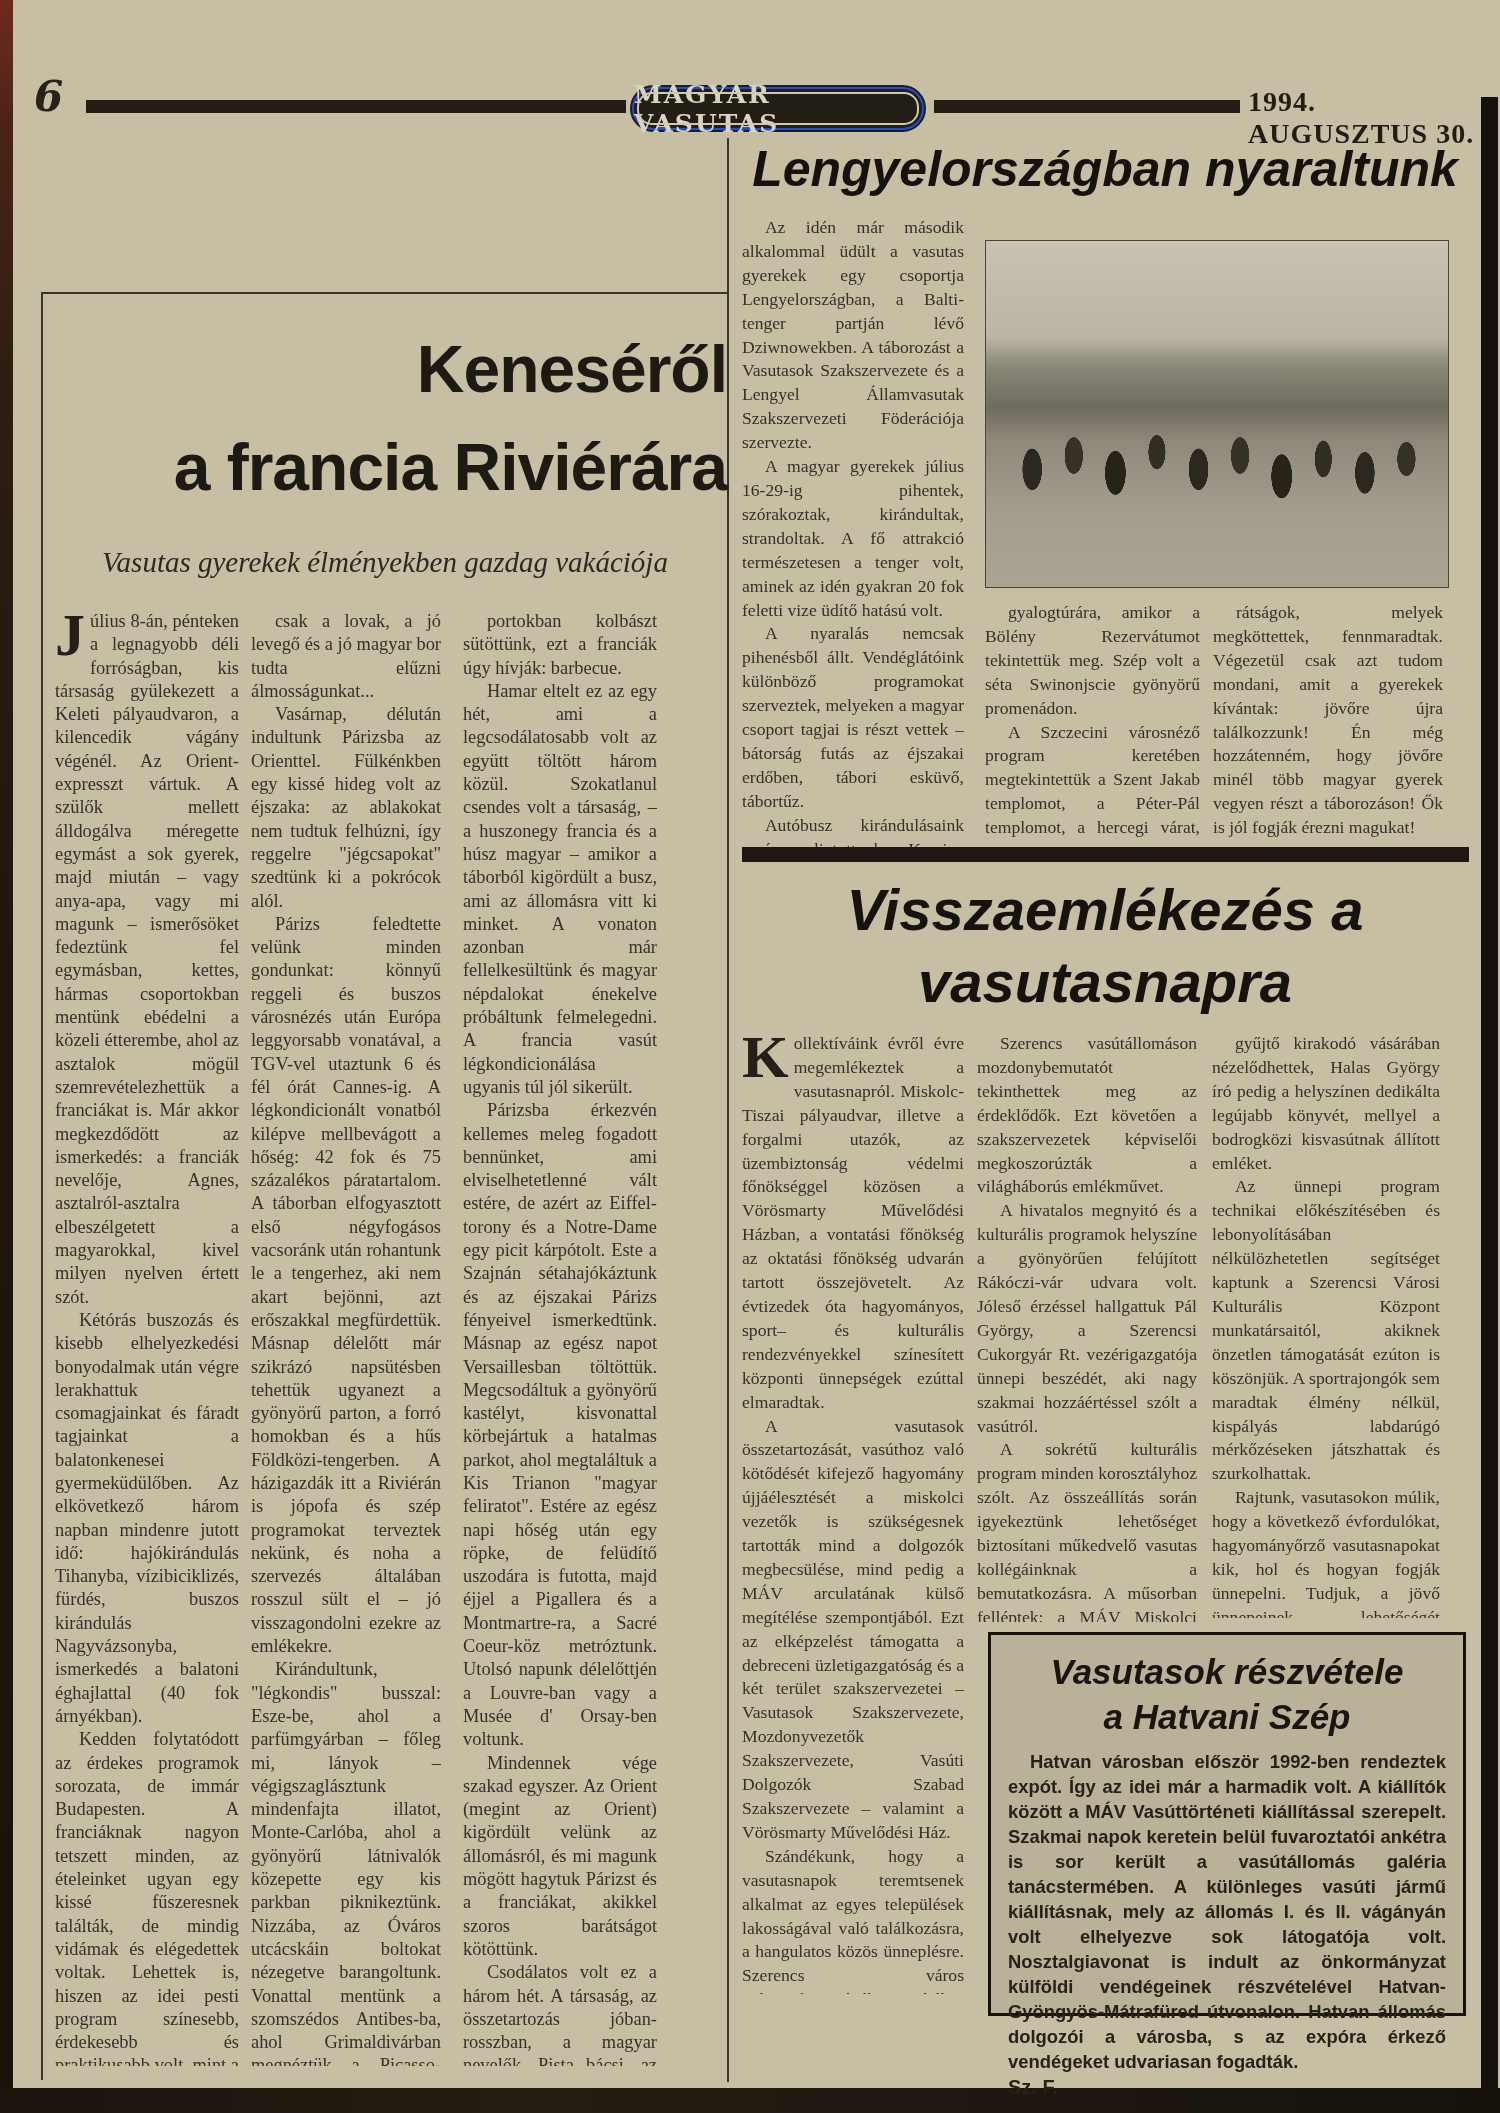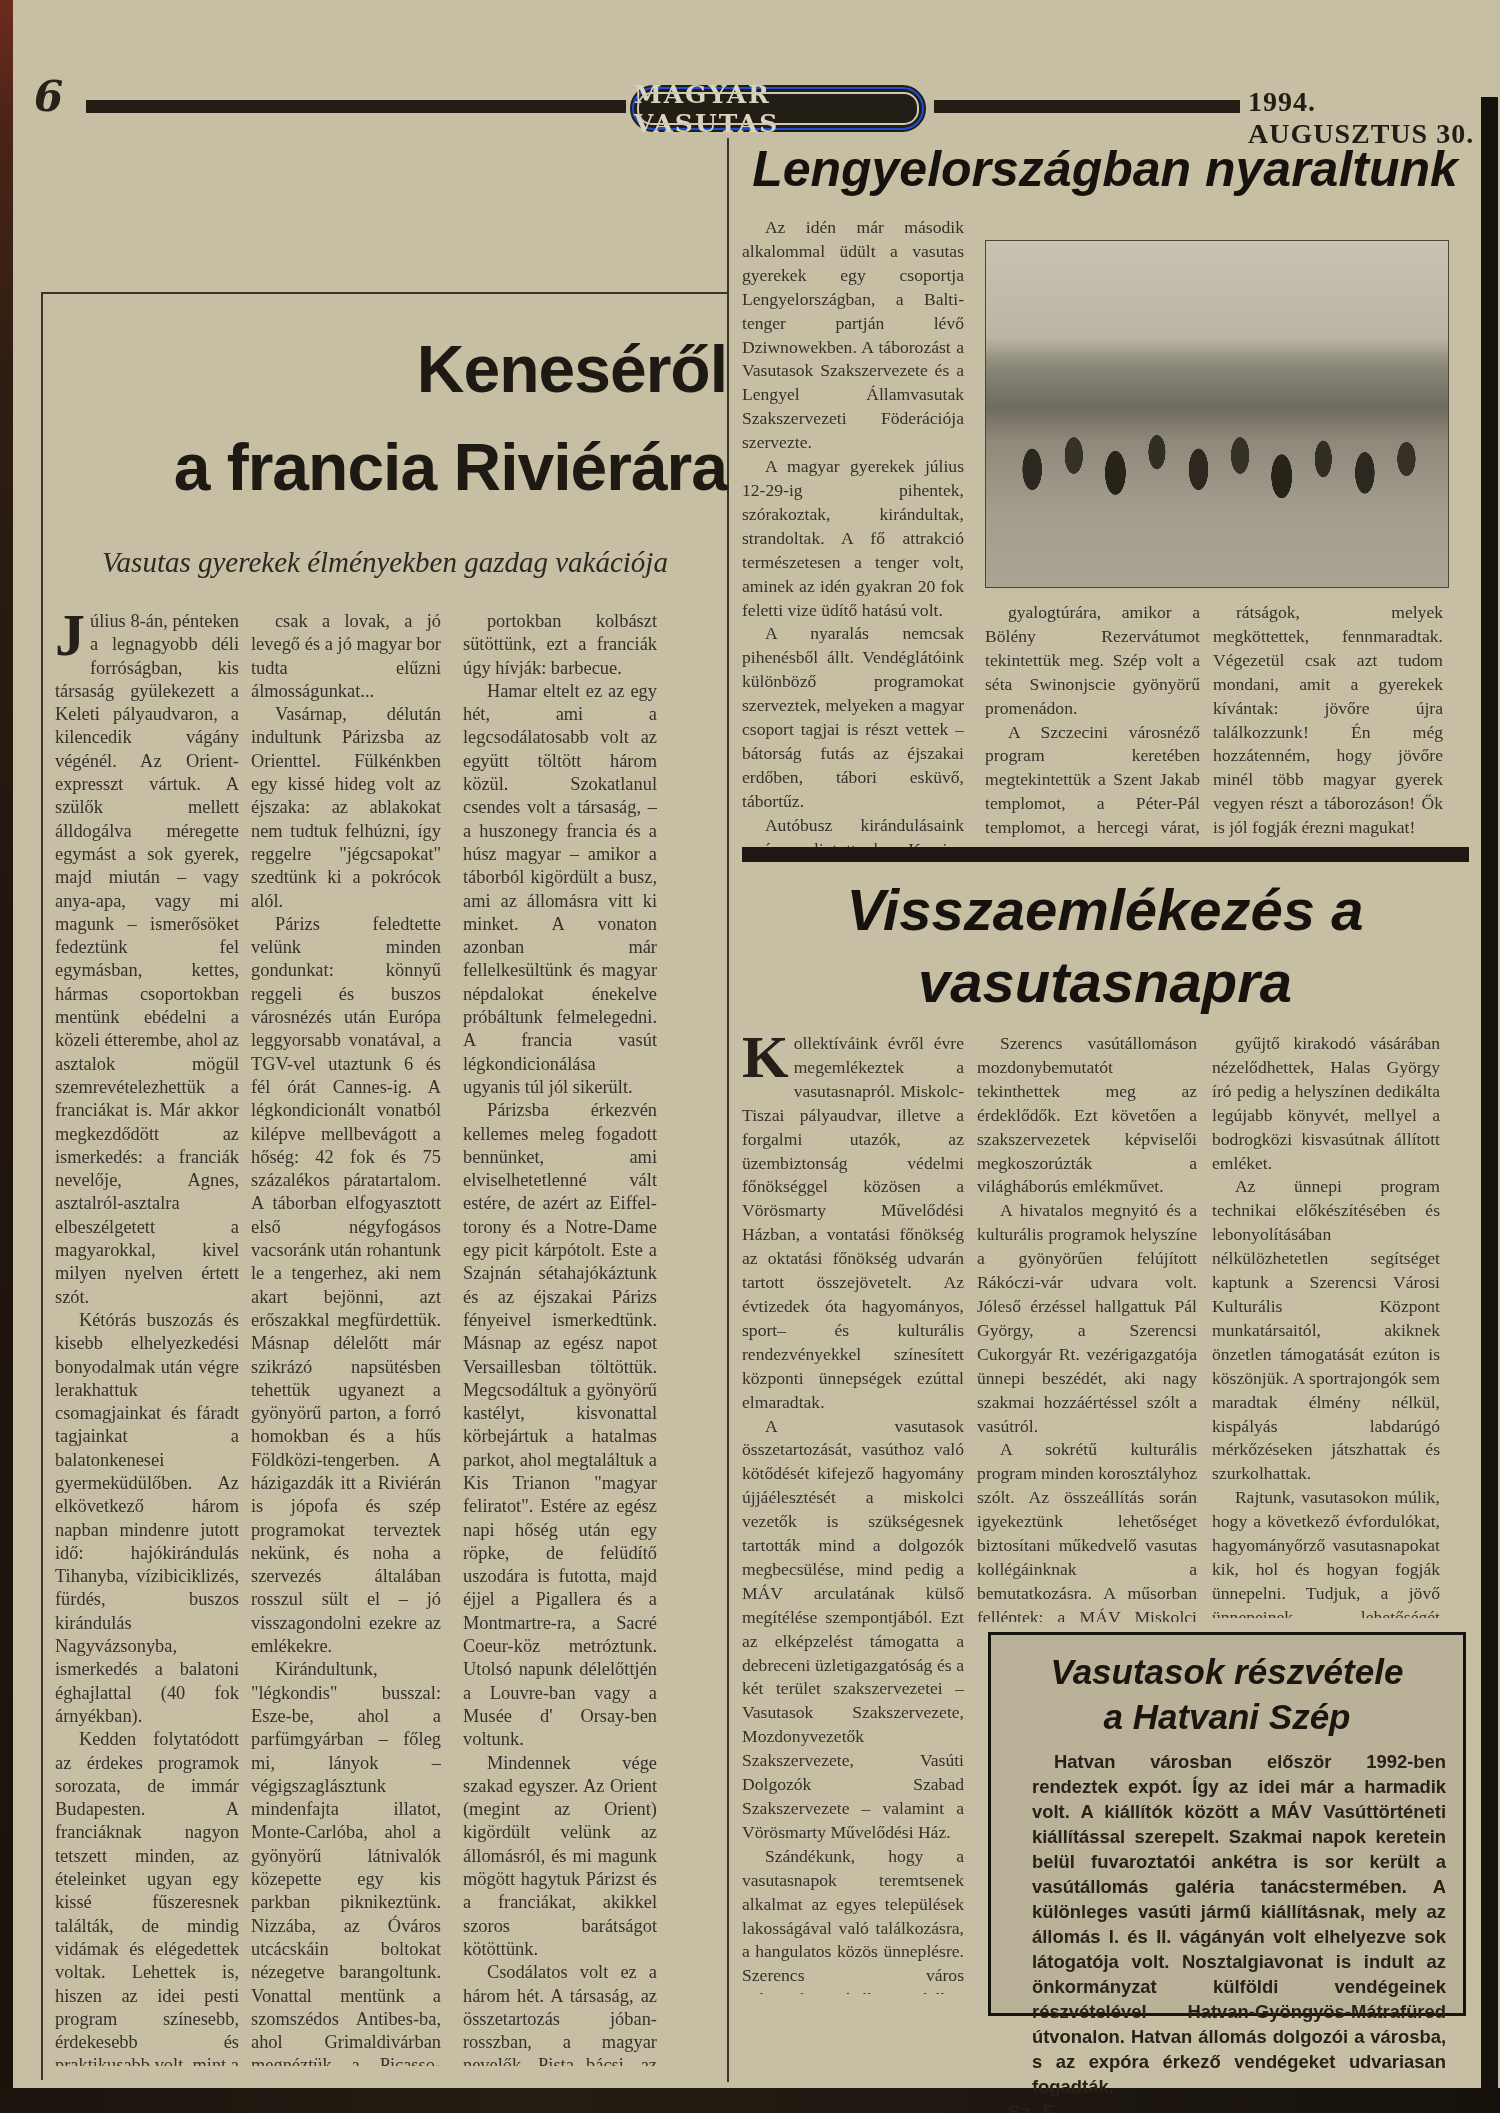--- a/index.html
+++ b/index.html
@@ -81,21 +81,21 @@
   .vcol1{left:742px;width:222px;height:962px;}
   .vcol2{left:977px;width:220px;height:590px;}
   .vcol3{left:1212px;width:228px;height:586px;}
 
   .hatvan-box{position:absolute;left:988px;top:1632px;width:478px;height:384px;box-sizing:border-box;
     border:3px solid #17130d;background:#b9b198;padding:12px 17px 14px 17px;}
   .hatvan-title{text-align:center;font-family:"Liberation Sans",sans-serif;font-weight:700;
     font-style:italic;font-size:35px;line-height:45px;color:#1a160f;margin:2px 0 10px 0;}
   .hatvan-body{font-family:"Liberation Sans",sans-serif;font-weight:700;font-size:18.4px;
     line-height:25px;text-align:justify;color:#272218;}
-  .hatvan-body .para{text-indent:1.2em;margin-left:24px;}
+  .hatvan-body .para{text-indent:1.2em;}
   .hatvan-sig{text-align:left;font-family:"Liberation Sans",sans-serif;font-weight:700;
     font-size:20px;color:#272218;padding-right:14px;margin-top:2px;}
 </style>
 </head>
 <body>
 
 <div class="page">
 
   <div class="edge-left"></div>
   <div class="edge-bottom"></div>
@@ -145,21 +145,21 @@
         </div>
 
     </div>
   </div>
 
   <div class="lengyel-title">Lengyelországban nyaraltunk</div>
 
   <div class="col rcol lcol1">
     <div>
         <p class="para">Az idén már második alkalommal üdült a vasutas gyerekek egy csoportja Lengyelországban, a Balti-tenger partján lévő Dziwnowekben. A táborozást a Vasutasok Szakszervezete és a Lengyel Államvasutak Szakszervezeti Föderációja szervezte.</p>
-        <p class="para">A magyar gyerekek július 12-29-ig pihentek, szórakoztak, kirándultak, strandoltak. A fő attrakció természetesen a tenger volt, aminek az idén gyakran 20 fok feletti vize üdítő hatású volt.</p>
+        <p class="para">A magyar gyerekek július 16-29-ig pihentek, szórakoztak, kirándultak, strandoltak. A fő attrakció természetesen a tenger volt, aminek az idén gyakran 20 fok feletti vize üdítő hatású volt.</p>
         <p class="para">A nyaralás nemcsak pihenésből állt. Vendéglátóink különböző programokat szerveztek, melyeken a magyar csoport tagjai is részt vettek – bátorság futás az éjszakai erdőben, tábori esküvő, tábortűz.</p>
         <p class="para">Autóbusz kirándulásaink során eljutottunk Kamien Pomorskiba, – volt püspöki székhely – ebbe a csöndes városkába. Megtekintettük műemlékeit, román-gót katedrálisát, gót városházát.</p>
       </div>
   </div>
 
   <div class="photo"></div>
 
   <div class="col rcol lcol2 cont">
     <div>
         <p class="para">gyalogtúrára, amikor a Bölény Rezervátumot tekintettük meg. Szép volt a séta Swinonjscie gyönyörű promenádon.</p>

